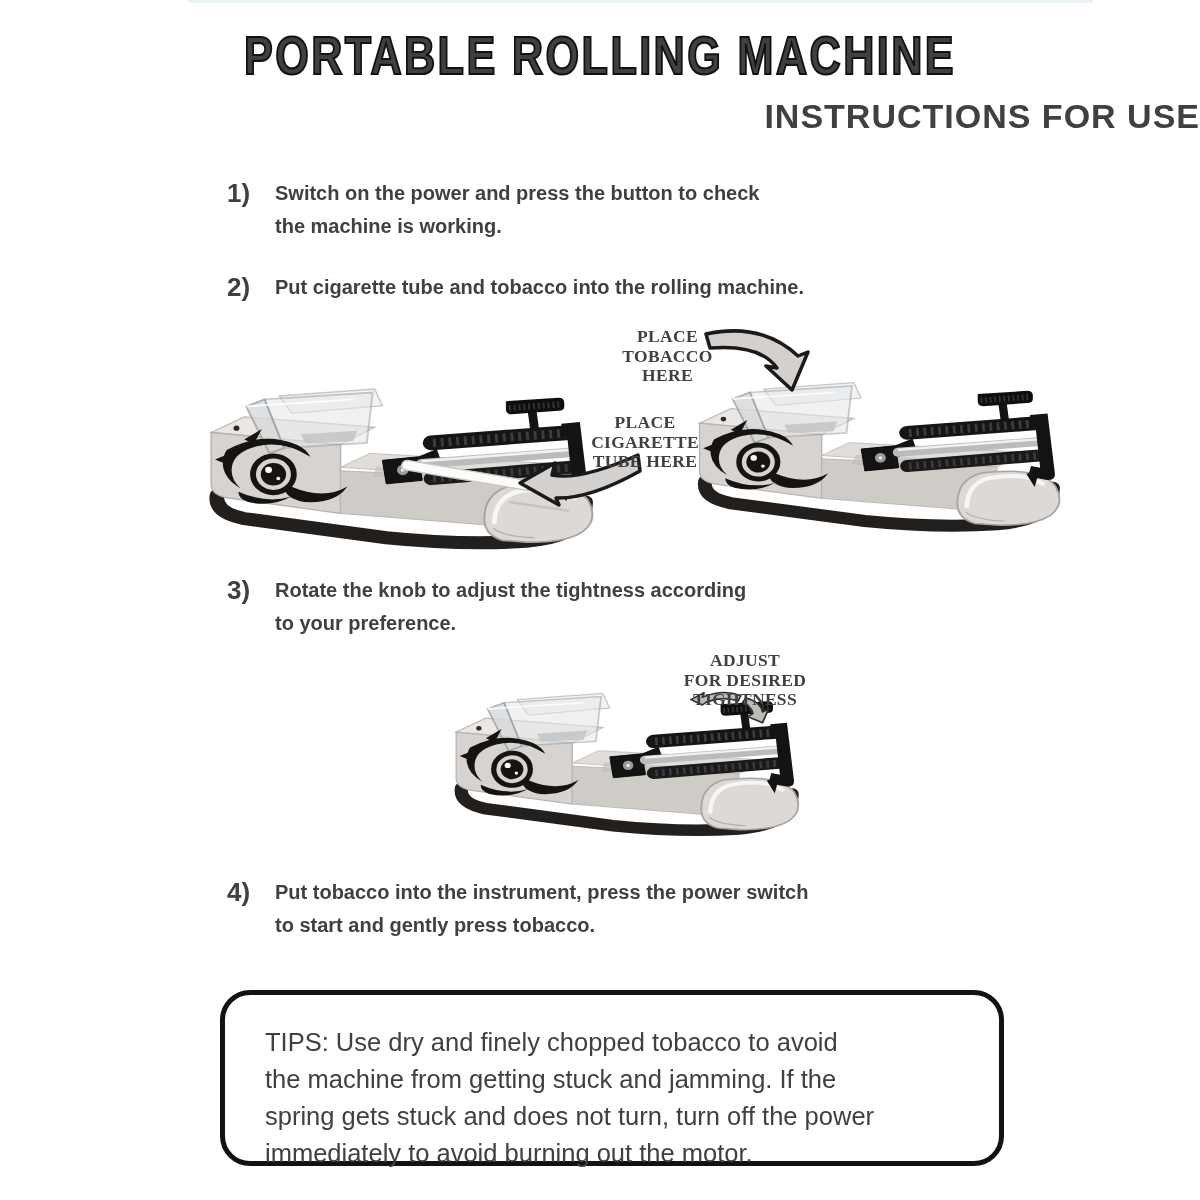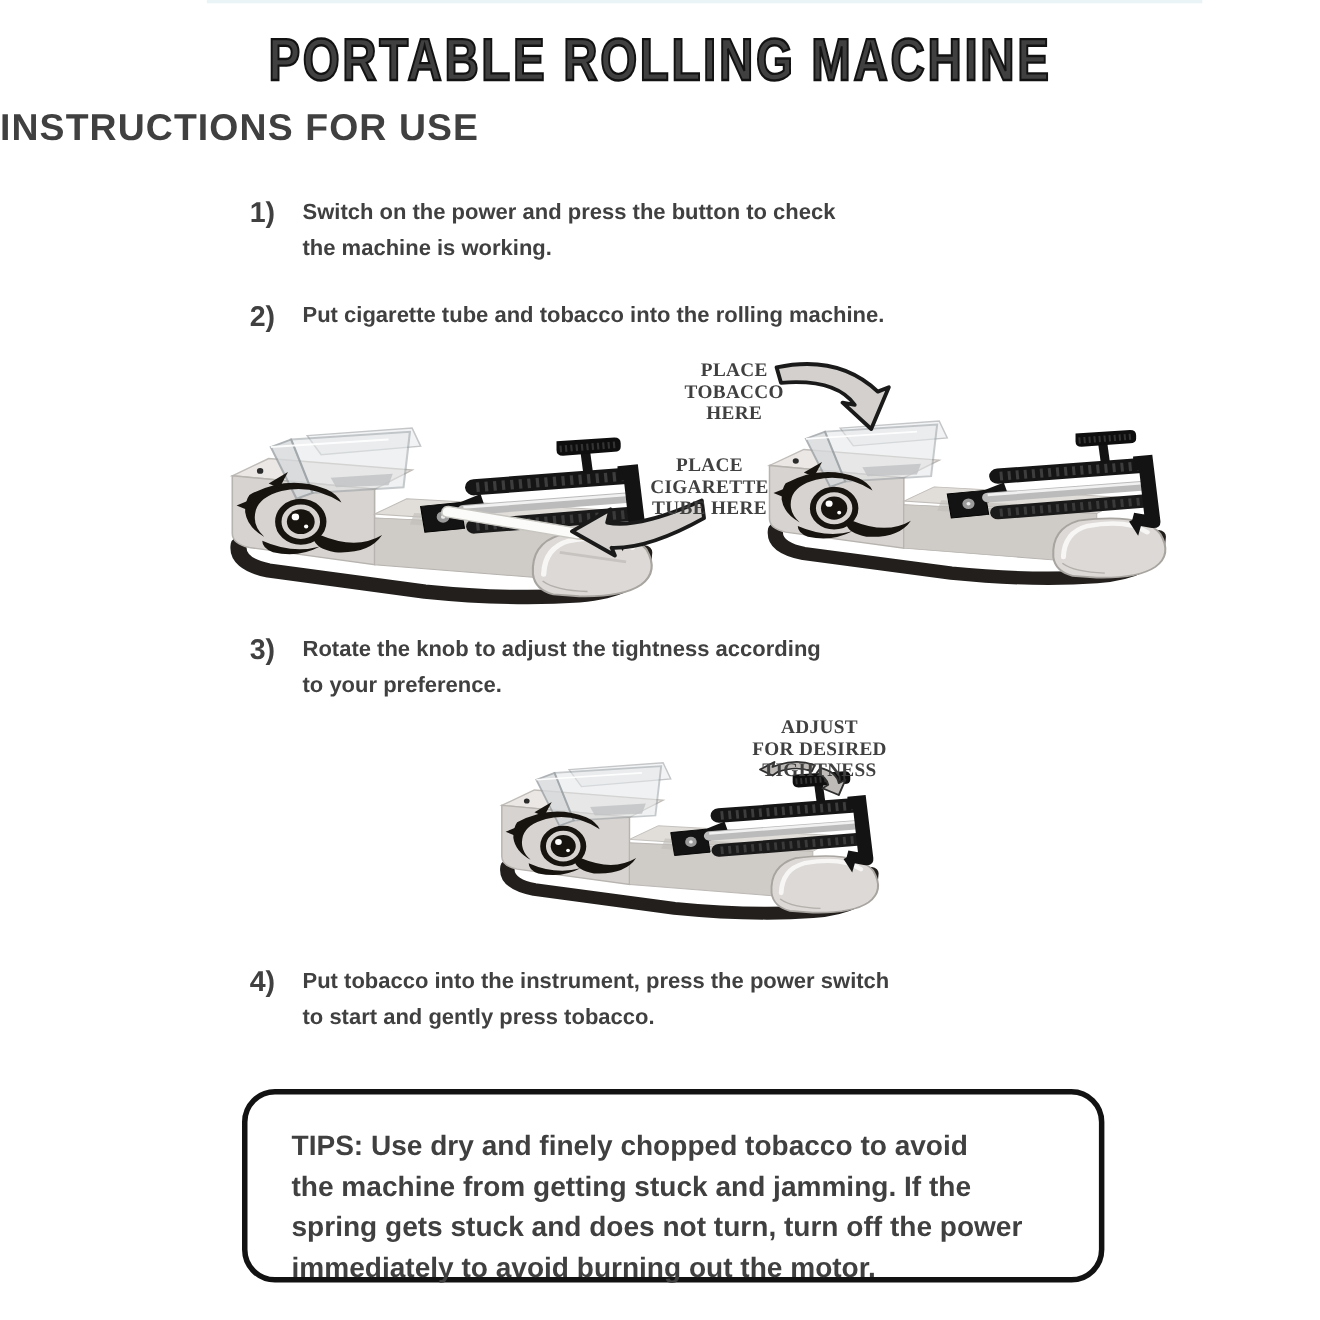--- a/index.html
+++ b/index.html
@@ -8,21 +8,21 @@
     font-family:"Liberation Sans",sans-serif;color:#404040;overflow:hidden;
   }
   .top-edge-line{position:absolute;left:188px;top:0;width:905px;height:3px;background:#eaf3f6;}
   .page-title{
     position:absolute;left:0;right:0;top:24px;text-align:center;
     font-size:54px;font-weight:bold;letter-spacing:3px;
     transform:scaleX(.8);transform-origin:center;
     -webkit-text-stroke:2.2px #121212;white-space:pre;
   }
   .page-subtitle{
-    position:absolute;left:0;right:0;top:97px;text-align:left;
+    position:absolute;left:0;right:0;top:97px;text-align:right;
     font-size:34px;font-weight:bold;letter-spacing:1px;white-space:pre;
   }
   .step{position:absolute;left:227px;display:flex;align-items:flex-start;}
   .step-num{font-size:26px;font-weight:bold;line-height:33px;width:48px;flex:0 0 48px;}
   .step-text{font-size:20px;font-weight:bold;line-height:33px;white-space:pre;}
   .step1{top:177px;} .step2{top:271px;} .step3{top:574px;} .step4{top:876px;}
   .machine{position:absolute;}
   .machine-left{left:182px;top:356px;width:428px;height:200px;}
   .machine-right{left:672px;top:352px;width:404px;height:186px;}
   .machine-mid{left:430px;top:664px;width:384px;height:178px;}
@@ -34,21 +34,21 @@
   .callout-cigarette{left:575px;top:413px;width:140px;}
   .callout-adjust{left:670px;top:651px;width:150px;}
   .big-arrow{position:absolute;z-index:4;}
   .arrow-tobacco{left:700px;top:328px;width:112px;height:64px;}
   .arrow-cigarette{left:516px;top:452px;width:128px;height:58px;}
   .tips-box{
     position:absolute;left:220px;top:990px;width:784px;height:176px;
     border:5px solid #121212;border-radius:30px;box-sizing:border-box;background:#ffffff;
   }
   .tips-text{
-    padding:29px 26px 0 40px;font-size:25.5px;font-weight:bold;
+    padding:29px 26px 0 40px;font-size:25.5px;font-weight:normal;
     line-height:37px;white-space:pre;
   }
   .defs-holder{position:absolute;width:0;height:0;overflow:hidden;}
 </style>
 </head>
 <body>
 
 <div class="poster">
 
   <div class="top-edge-line"></div>

